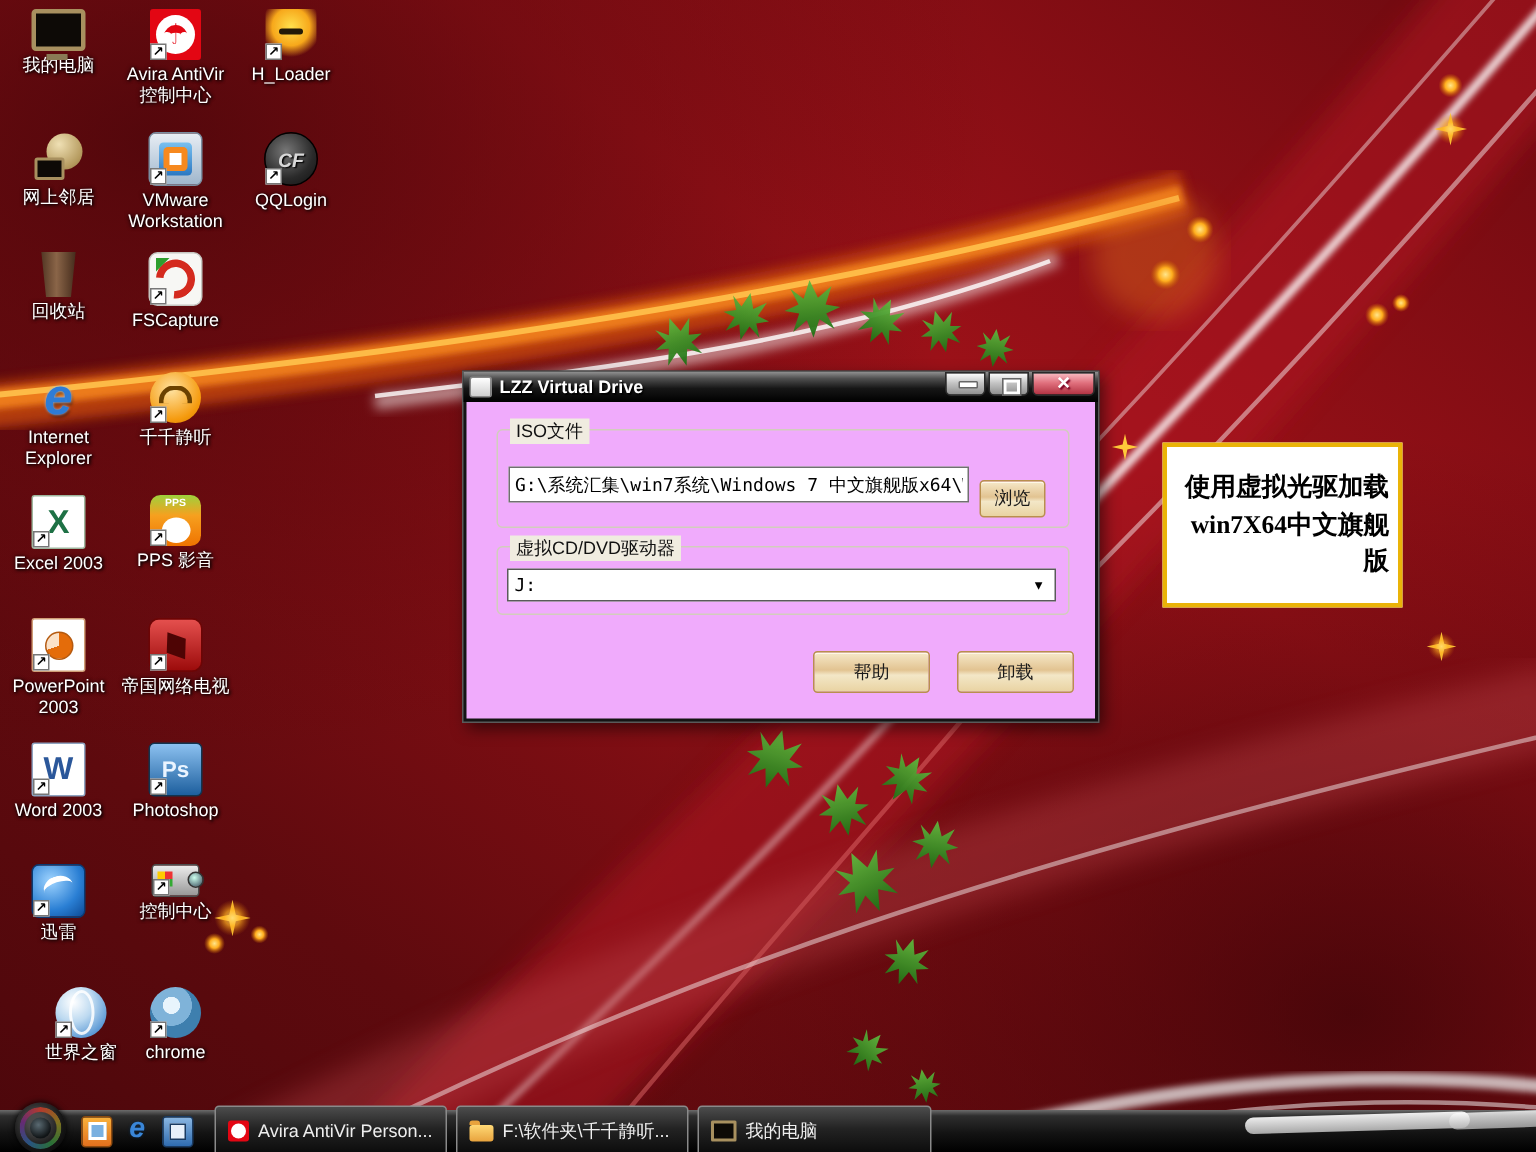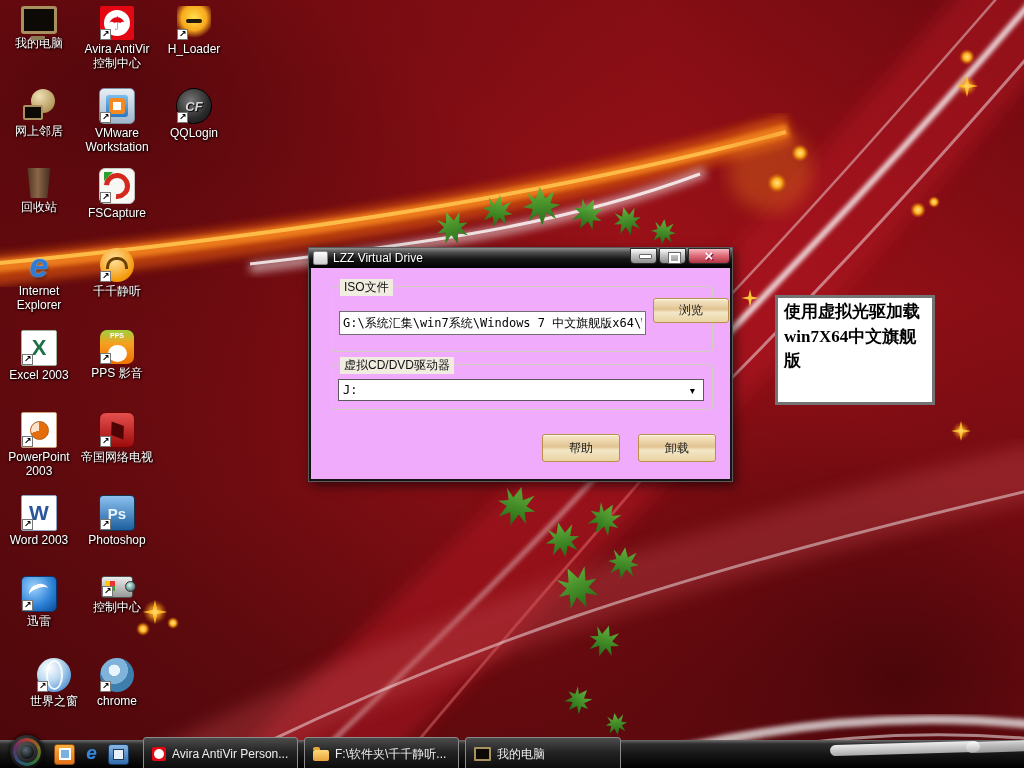--- a/index.html
+++ b/index.html
@@ -74,21 +74,21 @@
 
   
   .dialog{position:absolute;left:308px;top:247px;width:425px;height:235px;z-index:5;
       background:#141414;border:1px solid #5a5a5a;box-sizing:border-box;
       box-shadow:3px 4px 10px rgba(0,0,0,.55);}
   .titlebar{position:relative;height:20px;
       background:linear-gradient(180deg,#8f8f8f 0%,#4e4e4e 22%,#161616 55%,#000 100%);
       display:flex;align-items:center;padding:0 4px;}
   .title-icon{width:13px;height:12px;background:linear-gradient(#fff,#cfcfcf);border:1px solid #888;
       border-radius:2px;margin-right:5px;}
-  .title-text{color:#fff;font-size:12px;font-weight:normal;text-shadow:1px 1px 1px #000;}
+  .title-text{color:#fff;font-size:12px;font-weight:bold;text-shadow:1px 1px 1px #000;}
   .winbtns{position:absolute;right:2px;top:0;display:flex;gap:2px;}
   .wbtn{height:16px;border:1px solid #2a2a2a;border-radius:0 0 4px 4px;position:relative;box-sizing:border-box;}
   .wbtn-min,.wbtn-max{width:27px;background:linear-gradient(#fdfdfd,#c4c4c4 45%,#8e8e8e);}
   .wbtn-min::after{content:"";position:absolute;left:8px;bottom:4px;width:11px;height:3px;background:#fff;
       border:1px solid #666;border-radius:1px;}
   .wbtn-max::after{content:"";position:absolute;left:9px;top:4px;width:7px;height:6px;border:2px solid #fff;
       outline:1px solid #666;}
   .wbtn-close{width:42px;background:linear-gradient(#f7b8bf,#e0707d 45%,#b23242);}
   .wbtn-close::after{content:"\00D7";position:absolute;width:100%;text-align:center;top:-2px;
       color:#fff;font-size:15px;font-weight:bold;text-shadow:1px 1px 1px #702;}
@@ -106,23 +106,23 @@
       display:flex;align-items:center;justify-content:center;cursor:default;}
   .combobox{position:absolute;left:27px;top:111px;width:366px;height:22px;box-sizing:border-box;
       background:#fff;border:1px solid #5a5a5a;display:flex;align-items:center;
       font-family:"DejaVu Sans Mono","Liberation Mono",monospace;font-size:12px;padding-left:4px;}
   .combo-arrow{position:absolute;right:3px;top:3px;width:15px;height:15px;display:flex;
       align-items:center;justify-content:center;}
   .combo-arrow::after{content:"\25BE";font-size:13px;color:#000;}
 
   
   .annotation{position:absolute;left:775px;top:295px;width:160px;height:110px;z-index:4;
-      background:#fff;border:3px solid #737373;box-sizing:border-box;padding:2px 6px;
+      background:#fff;border:3px solid #eab308;box-sizing:border-box;padding:15px 6px;
       font-family:"Liberation Serif","DejaVu Serif",serif;font-weight:bold;font-size:17px;
-      line-height:1.45;color:#000;}
+      line-height:1.45;color:#000;text-align:right;}
 
   
   .taskbar{position:absolute;left:0;top:740px;width:1024px;height:28px;z-index:6;
       background:linear-gradient(180deg,#6c6c6c 0%,#2e2e2e 14%,#131313 55%,#000 100%);
       display:flex;align-items:center;}
   .startorb{width:34px;height:34px;border-radius:50%;margin:-4px 10px 0 10px;position:relative;
       background:radial-gradient(circle at 42% 38%,#4a4a4a 0 18%,#161616 60%,#000);
       box-shadow:0 0 4px #000;}
   .startorb::before{content:"";position:absolute;inset:3px;border-radius:50%;
       background:conic-gradient(#c23a2a,#8a7a20,#2e7a3a,#2a5a8a,#6a2a7a,#c23a2a);
@@ -390,21 +390,21 @@
         <div class="wbtn wbtn-max"></div>
         <div class="wbtn wbtn-close"></div>
       </div>
     </div>
     <div class="client">
 
       <div class="groupbox" style="left:20px;top:18px;width:380px;height:64px">
         <span class="grouplabel">ISO文件</span>
       </div>
       <input class="pathinput" type="text" value="G:\系统汇集\win7系统\Windows 7 中文旗舰版x64\Win7" style="">
-      <div class="goldbtn" style="left:342px;top:30px;width:76px;height:25px">
+      <div class="goldbtn" style="left:342px;top:52px;width:44px;height:25px">
         <span>浏览</span>
       </div>
 
       <div class="groupbox" style="left:20px;top:96px;width:380px;height:44px">
         <span class="grouplabel">虚拟CD/DVD驱动器</span>
       </div>
       <div class="combobox">
         <span>J:</span>
         <span class="combo-arrow"></span>
       </div>

